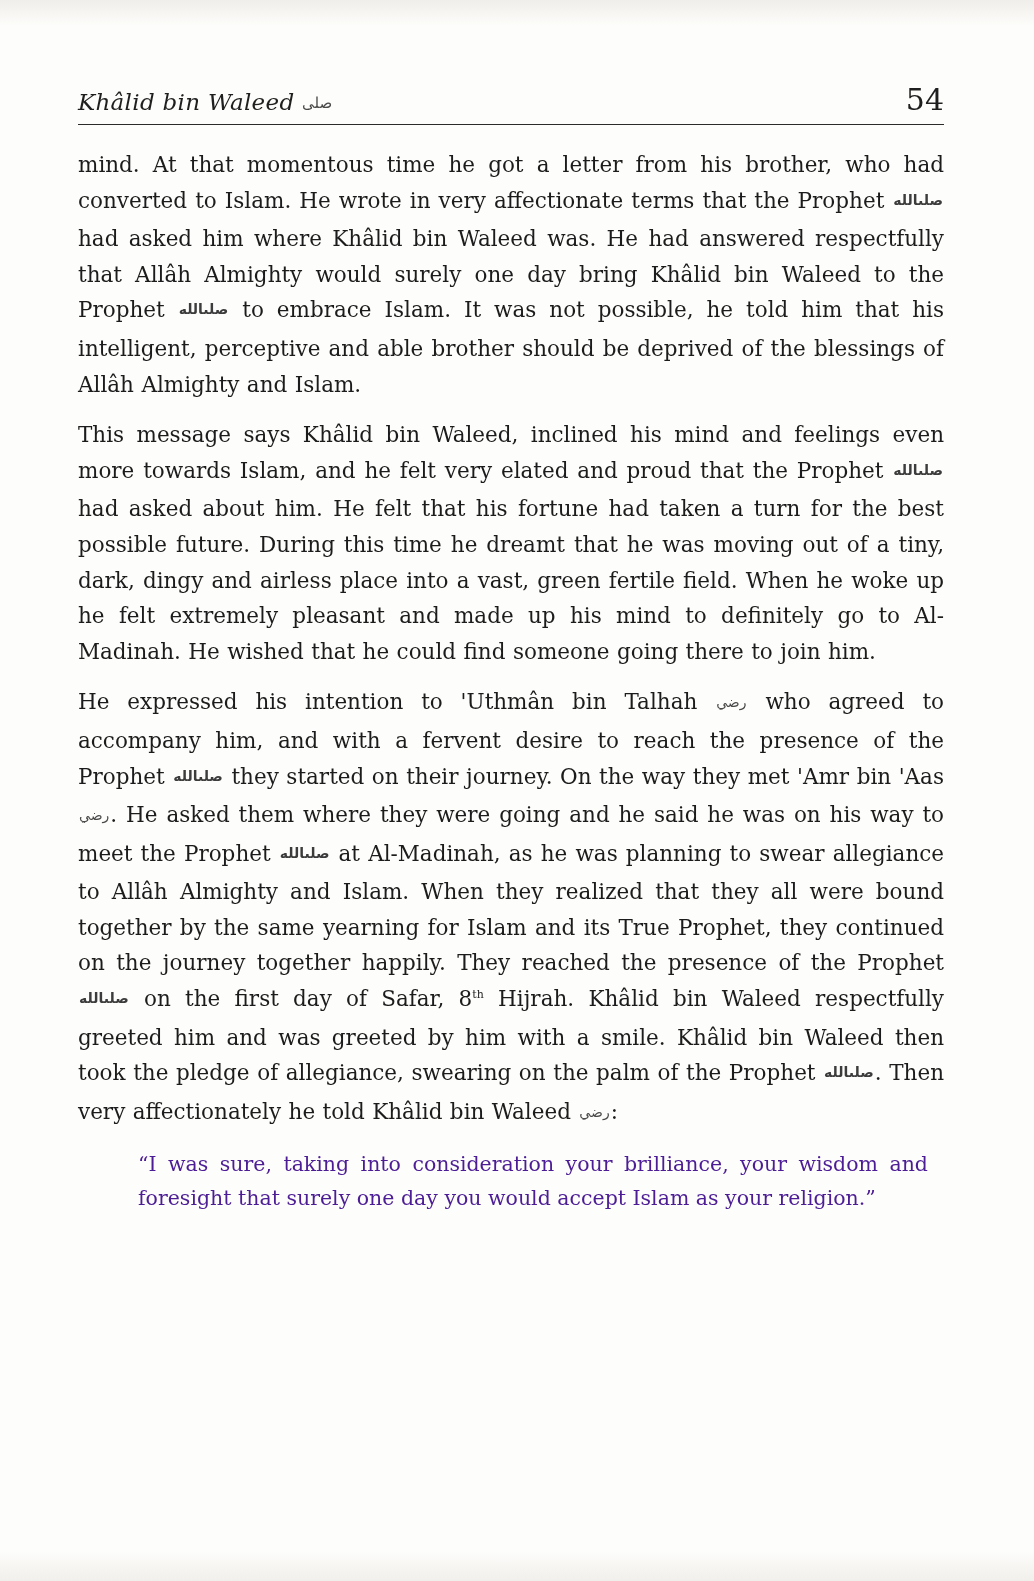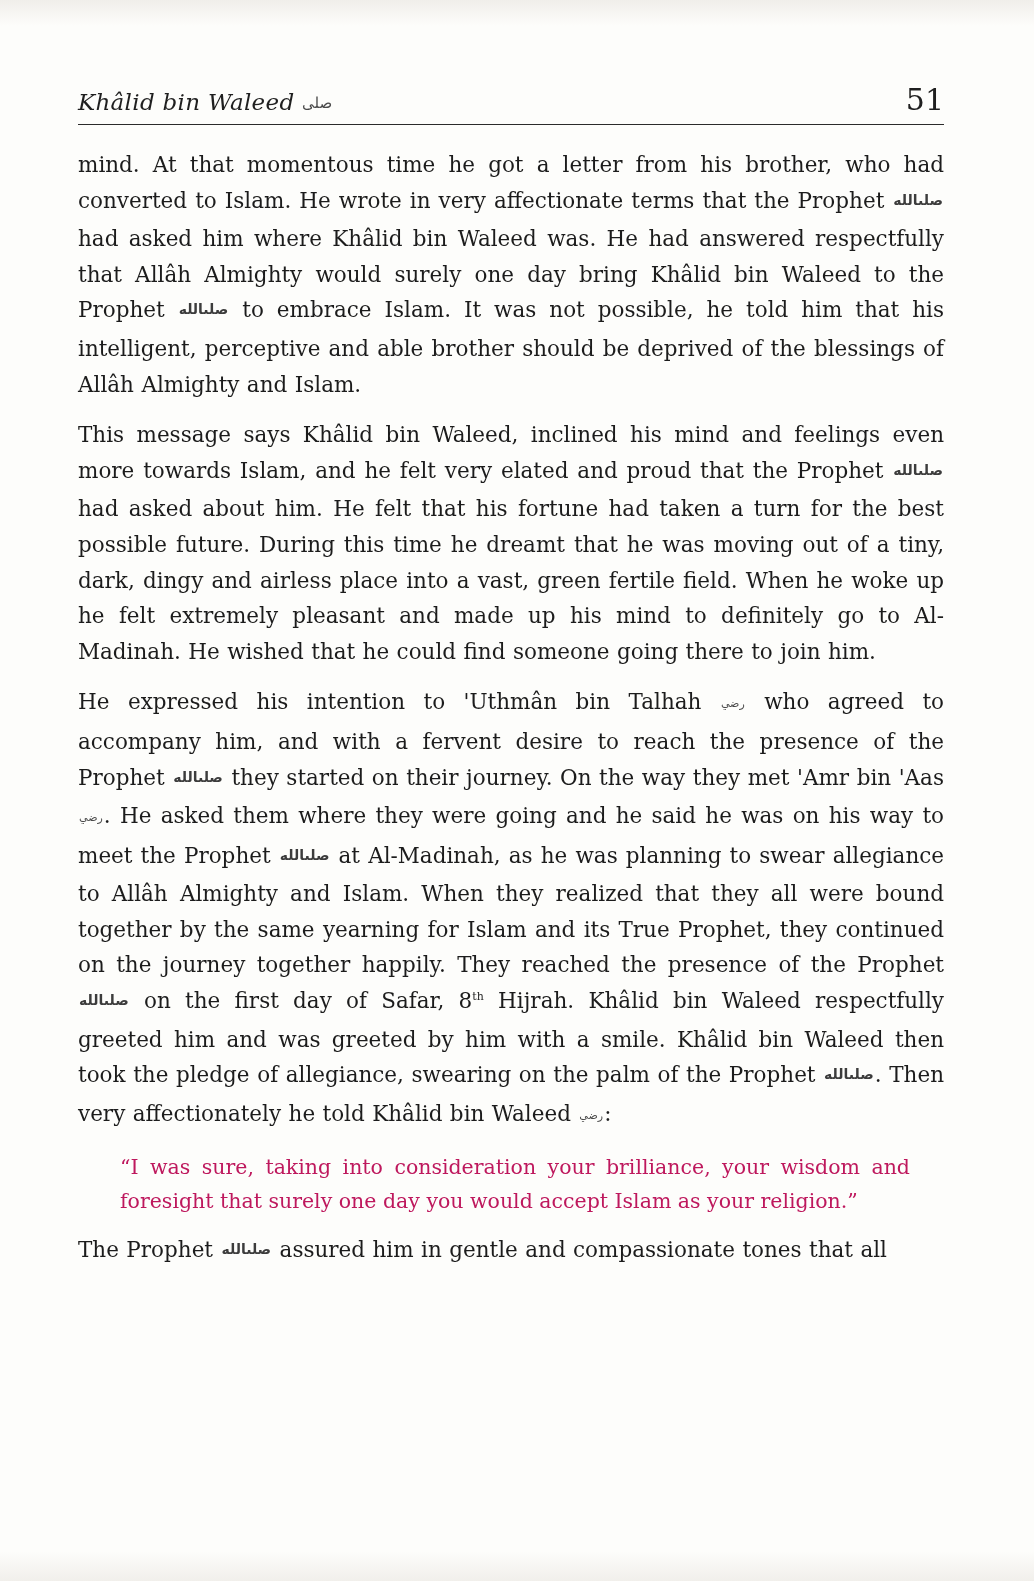--- a/index.html
+++ b/index.html
@@ -69,27 +69,27 @@
     line-height: 35.6px;
     text-align: justify;
     text-justify: inter-word;
     color: #1c1c1c;
     word-spacing: 0.6px;
   }
   p.para.first {
     margin-top: 0;
   }
   p.quote {
-    margin: 14px 0 14px 42px;
+    margin: 14px 0 14px 60px;
     width: 790px;
     font-family: "DejaVu Serif", serif;
     font-size: 20.5px;
     line-height: 34px;
     text-align: justify;
-    color: #be185d;
+    color: #4c1d95;
   }
   .sup {
     font-size: 11px;
     vertical-align: super;
     line-height: 0;
   }
   
   .glyph {
     display: inline-block;
     font-family: "DejaVu Sans", sans-serif;
@@ -97,21 +97,21 @@
     color: #3c3c3c;
     transform: translateY(-3px);
     letter-spacing: -1.5px;
     margin: 0 1px;
     white-space: nowrap;
     font-weight: bold;
   }
   .glyph-sm {
     display: inline-block;
     font-family: "DejaVu Sans", sans-serif;
-    font-size: 11px;
+    font-size: 14px;
     color: #4a4a4a;
     transform: translateY(-2px);
     letter-spacing: -1.5px;
     margin: 0 1px;
     white-space: nowrap;
   }
   
   .scan-edge-top {
     position: absolute;
     left: 0; top: 0; width: 1034px; height: 26px;
@@ -131,31 +131,30 @@
 <div class="page">
   <div class="scan-edge-top"></div>
 
   <div class="content">
 
     <div class="header-row">
       <div class="header-title">
         <span>Khâlid bin Waleed</span>
         <span class="honorific">صلى</span>
       </div>
-      <div class="header-page">51</div>
+      <div class="header-page">54</div>
     </div>
 
     <div class="body-text">
       <div id="paragraphs-before">
           <p class="para first">mind. At that momentous time  he got a letter from his brother, who had converted to Islam. He wrote in very affectionate terms that the Prophet <span class="glyph">صلىالله</span> had asked him where Khâlid bin Waleed  was. He had answered  respectfully that Allâh Almighty would surely one day bring Khâlid bin Waleed to the Prophet <span class="glyph">صلىالله</span> to embrace Islam. It was not possible, he  told  him  that his intelligent, perceptive and able brother should be deprived of the blessings of Allâh Almighty and Islam.</p>
           <p class="para">This message says  Khâlid bin Waleed, inclined his mind and feelings even  more  towards  Islam,  and he felt very elated and proud that the Prophet <span class="glyph">صلىالله</span> had  asked  about him. He felt that his fortune had taken a turn  for  the  best  possible  future. During this time he dreamt that he was  moving  out  of  a  tiny,  dark,  dingy and airless place into a vast, green fertile field.  When  he  woke  up he felt extremely pleasant and made  up  his  mind to definitely go to Al-Madinah. He wished that he could find someone going there to join him.</p>
           <p class="para">He  expressed  his  intention  to  'Uthmân bin Talhah <span class="glyph-sm">رضي</span> who agreed to accompany  him, and with a fervent desire to reach the presence of the Prophet <span class="glyph">صلىالله</span> they  started  on  their journey. On the way they met 'Amr bin 'Aas <span class="glyph-sm">رضي</span>. He asked them where they were going and he said he was on  his  way to meet the Prophet <span class="glyph">صلىالله</span> at Al-Madinah, as he was planning to swear  allegiance to Allâh Almighty and Islam. When they realized that  they  all were bound together by the same yearning for Islam and its  True  Prophet,  they  continued  on  the  journey  together  happily. They  reached  the  presence of the Prophet <span class="glyph">صلىالله</span> on the first day of Safar, 8<span class="sup">th</span> Hijrah.  Khâlid   bin Waleed respectfully  greeted  him  and  was greeted  by  him  with a smile. Khâlid bin Waleed then took the pledge of  allegiance,  swearing  on  the  palm  of  the  Prophet <span class="glyph">صلىالله</span>.  Then very affectionately he told Khâlid bin Waleed <span class="glyph-sm">رضي</span>:</p>
         </div>
       <p class="quote">“I  was  sure, taking into consideration your brilliance, your wisdom  and  foresight  that  surely  one  day  you would accept Islam as your religion.”</p>
       <div id="paragraphs-after">
-          <p class="para">The  Prophet <span class="glyph">صلىالله</span> assured him in gentle and compassionate tones that all</p>
         </div>
     </div>
 
   </div>
 
   <div class="scan-edge-bottom"></div>
 </div>
 
 </body></html>

